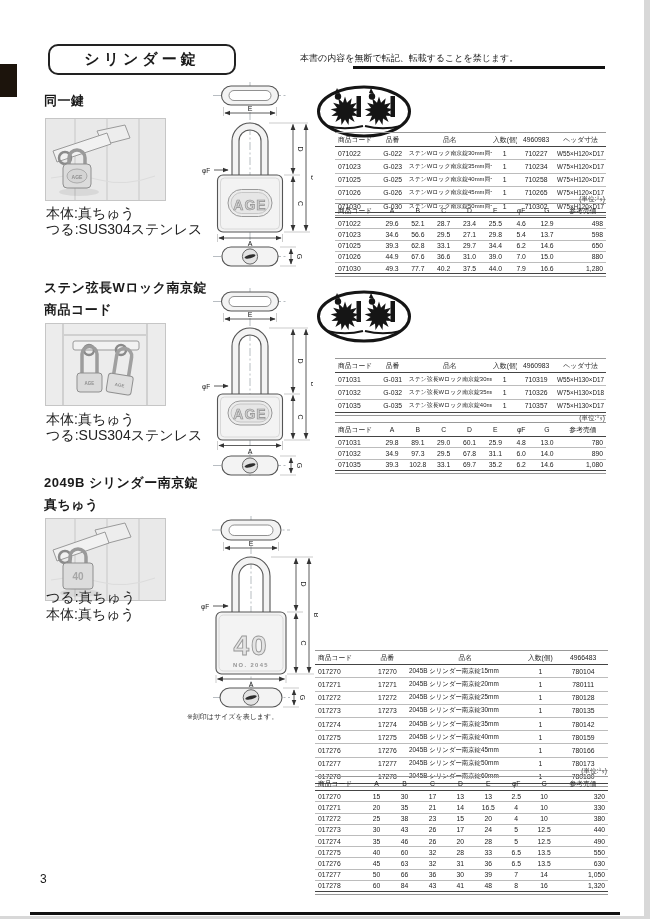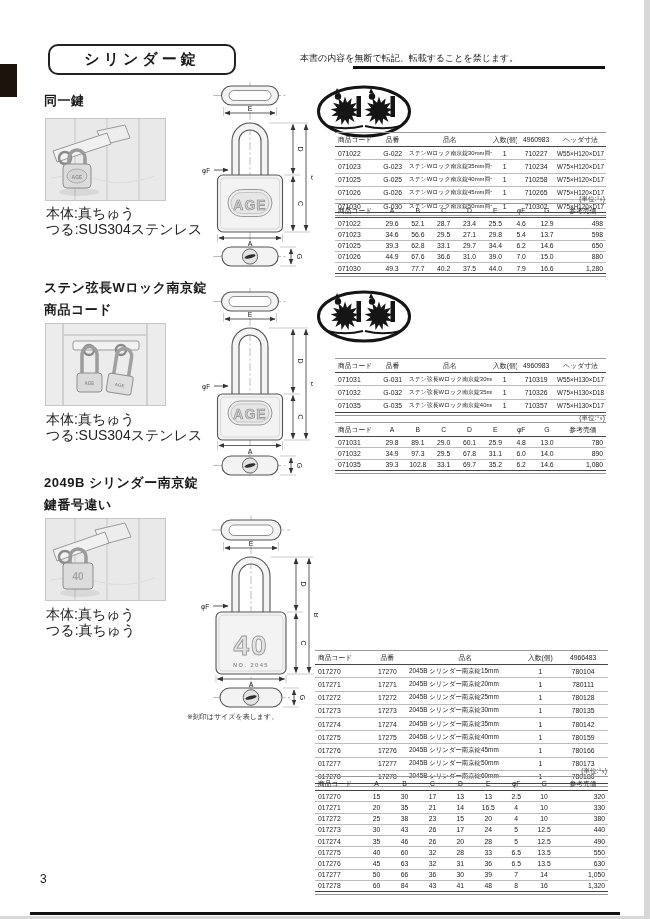--- a/index.html
+++ b/index.html
@@ -462,42 +462,42 @@
             <td>35.2</td>
             <td>6.2</td>
             <td>14.6</td>
             <td>1,080</td>
           </tr>
         </tbody>
       </table>
   </div>
 
   <div class="sec-title" style="left:44px;top:474px">2049B シリンダー南京錠</div>
-  <div class="sec-title" style="left:44px;top:496px">鍵番号違い</div>
+  <div class="sec-title" style="left:44px;top:496px">真ちゅう</div>
 
   <svg class="photo" style="left:45px;top:518px" width="121" height="83" viewBox="0 0 121 83">
     <rect x="0" y="0" width="121" height="83" fill="#e9e9e9"></rect>
     <g stroke="#d2d2d2" stroke-width="1.5">
         <line x1="30" y1="0" x2="30" y2="83"></line>
         <line x1="62" y1="0" x2="62" y2="83"></line>
         <line x1="94" y1="0" x2="94" y2="83"></line>
       </g>
     <path d="M6 62 Q30 57 55 64 T110 60" stroke="#dcdcdc" fill="none"></path>
     <polygon points="50,12 80,5 86,19 56,27" fill="#ededed" stroke="#9a9a9a" stroke-width="1"></polygon>
     <polygon points="8,32 60,14 64,25 12,43" fill="#f1f1f1" stroke="#9a9a9a" stroke-width="1"></polygon>
     <circle cx="20" cy="39" r="6" fill="none" stroke="#8a8a8a" stroke-width="2.5"></circle>
     <path d="M25 47 V39 A8 8 0 0 1 41 39 V47" fill="none" stroke="#9a9a9a" stroke-width="3.5"></path>
     <rect x="18" y="45" width="30" height="26" rx="3" fill="#dcdcdc" stroke="#8f8f8f" stroke-width="1"></rect>
     <text x="33" y="62" text-anchor="middle" font-size="10" font-weight="bold" fill="#a6a6a6">40</text>
     <ellipse cx="35" cy="75" rx="20" ry="4" fill="rgba(0,0,0,0.07)"></ellipse>
     <rect x="0.5" y="0.5" width="120" height="82" fill="none" stroke="#c6c6c6"></rect>
   </svg>
 
   <div class="mat" style="left:46px;top:606px">本体:真ちゅう</div>
-  <div class="mat" style="left:46px;top:622px">つる:真ちゅう</div>
+  <div class="mat" style="left:46px;top:589px">つる:真ちゅう</div>
 
   <svg class="abs" style="left:196px;top:514px" width="122" height="196" viewBox="0 0 122 196">
     <defs>
         <marker id="ar3" viewBox="0 0 10 10" refX="9" refY="5" markerWidth="6" markerHeight="6" orient="auto-start-reverse" markerUnits="userSpaceOnUse">
           <path d="M0 1L10 5L0 9z" fill="#333"></path>
         </marker>
       </defs>
     <line class="cl" x1="55" y1="2" x2="55" y2="194"></line>
     <line class="cl" x1="16" y1="16" x2="94" y2="16"></line>
     <rect class="part" x="25" y="6" width="60" height="20" rx="10"></rect>

